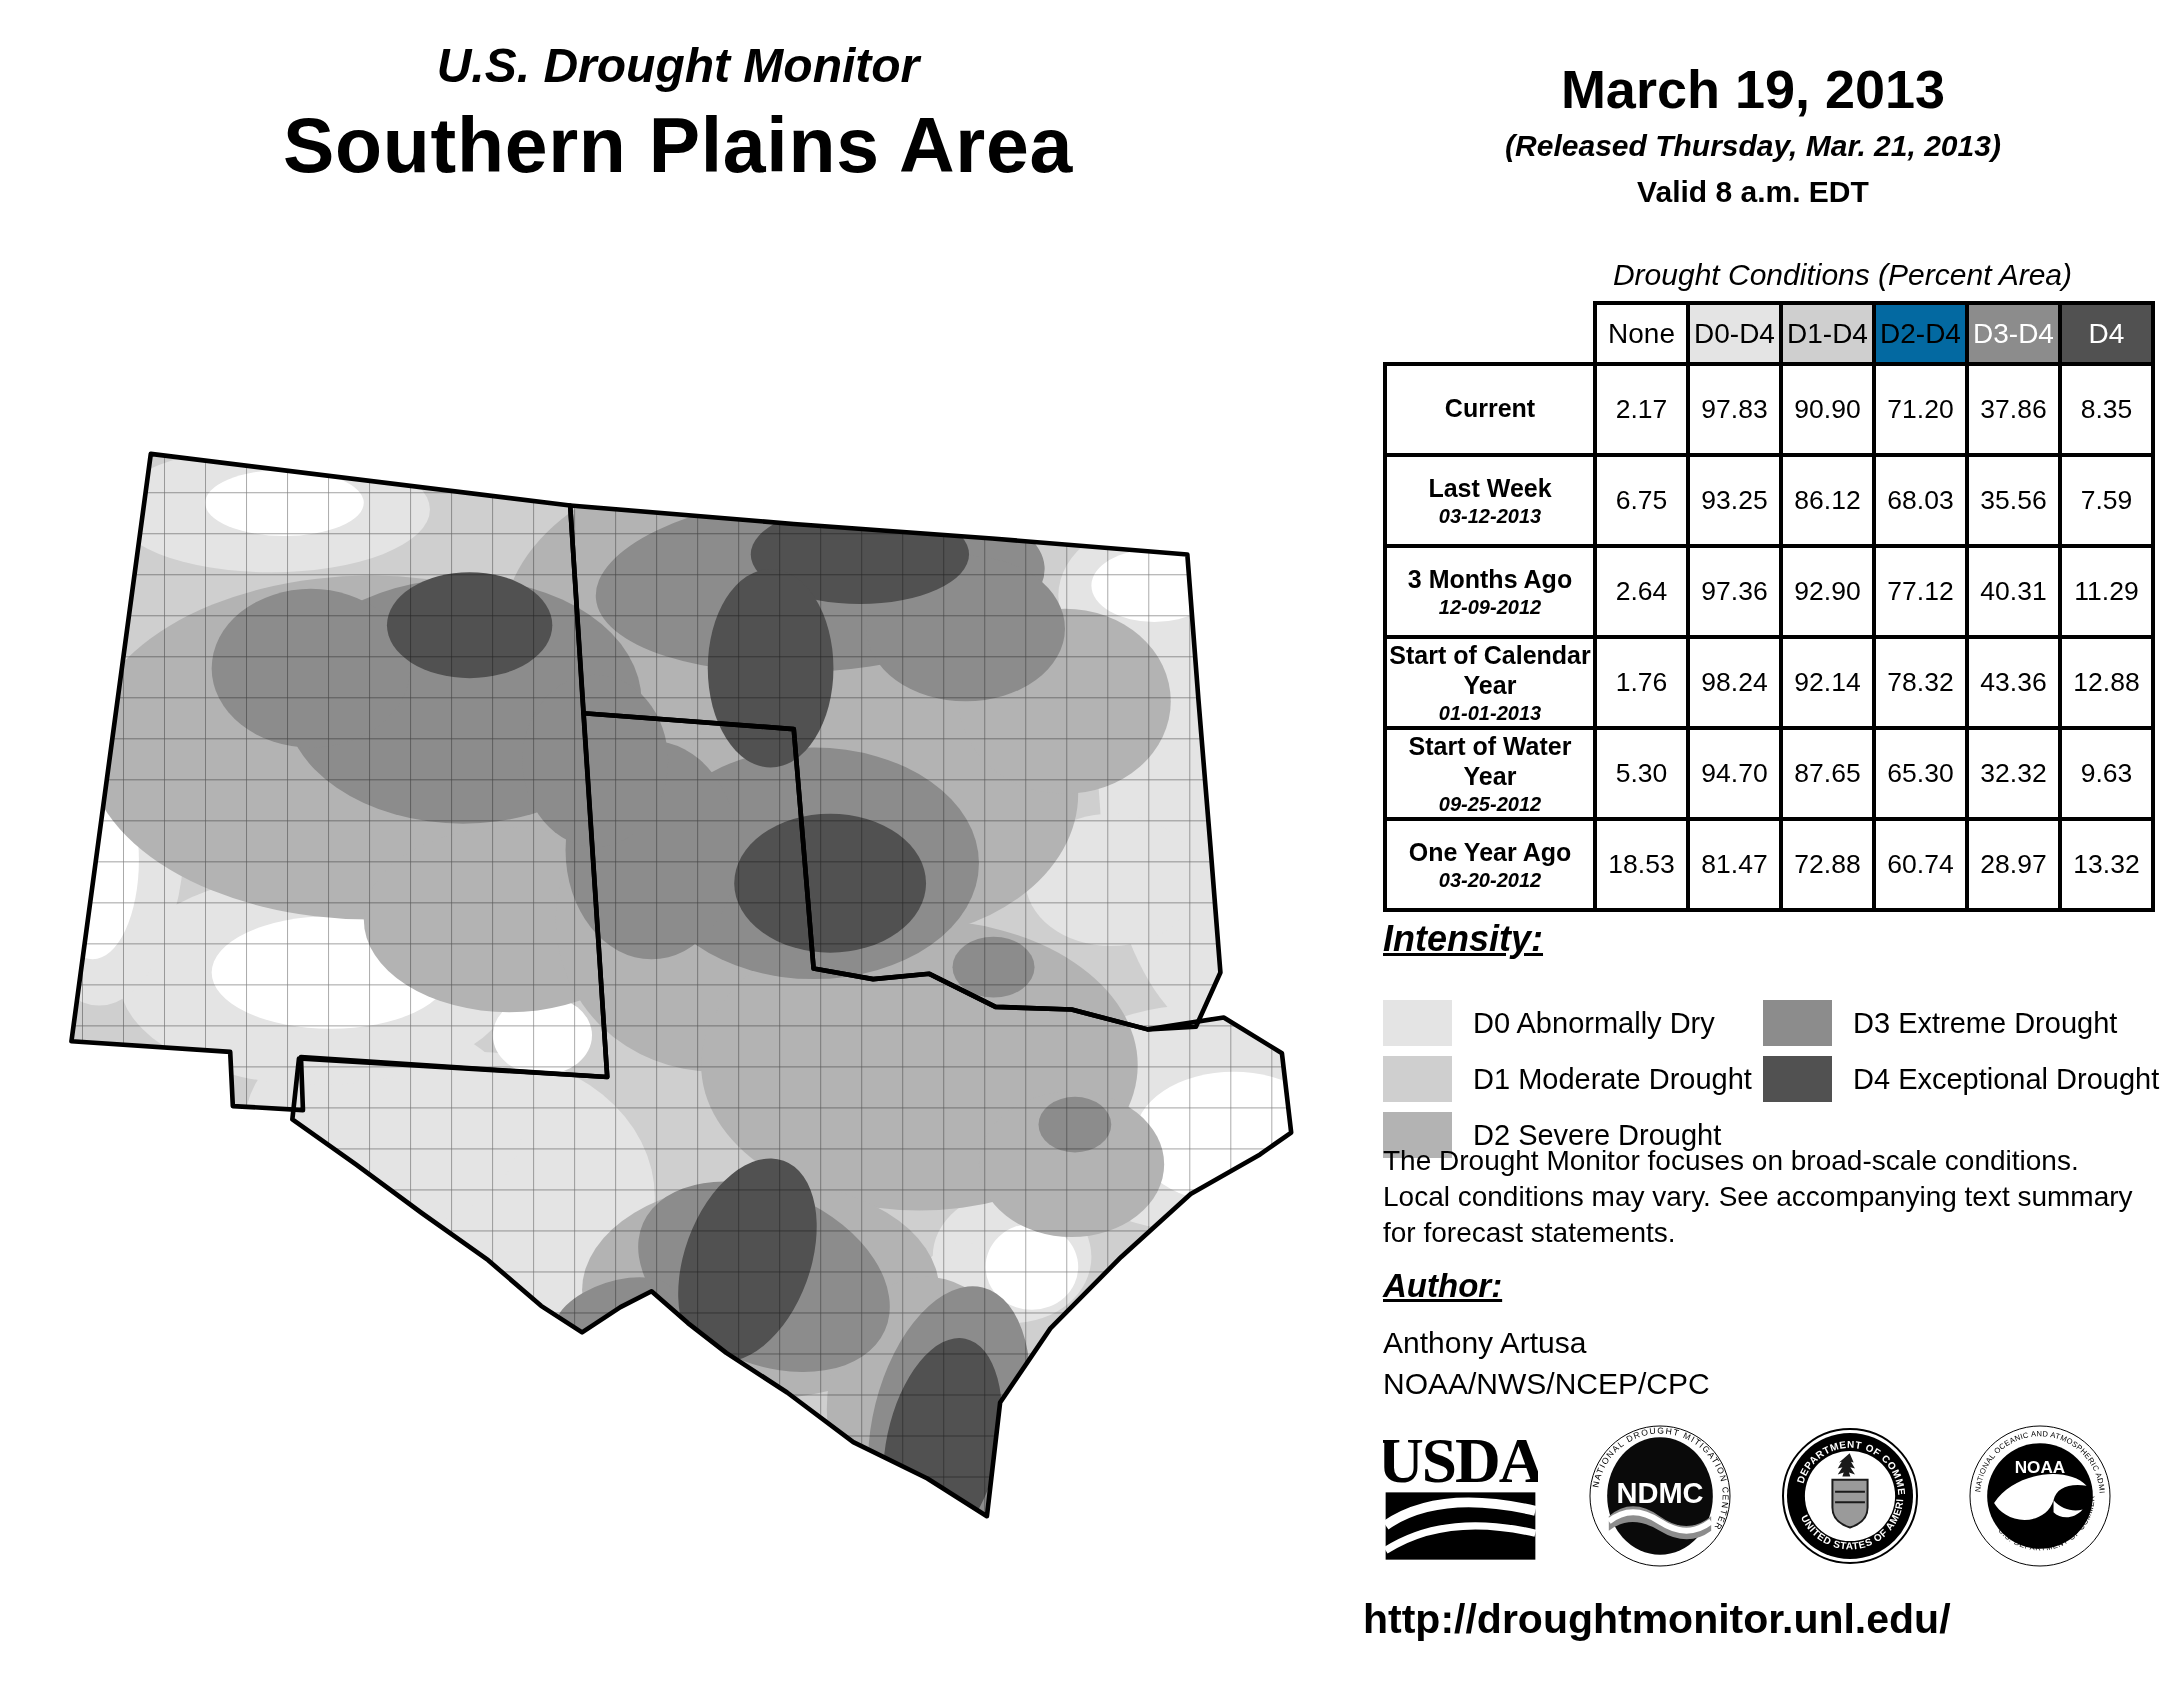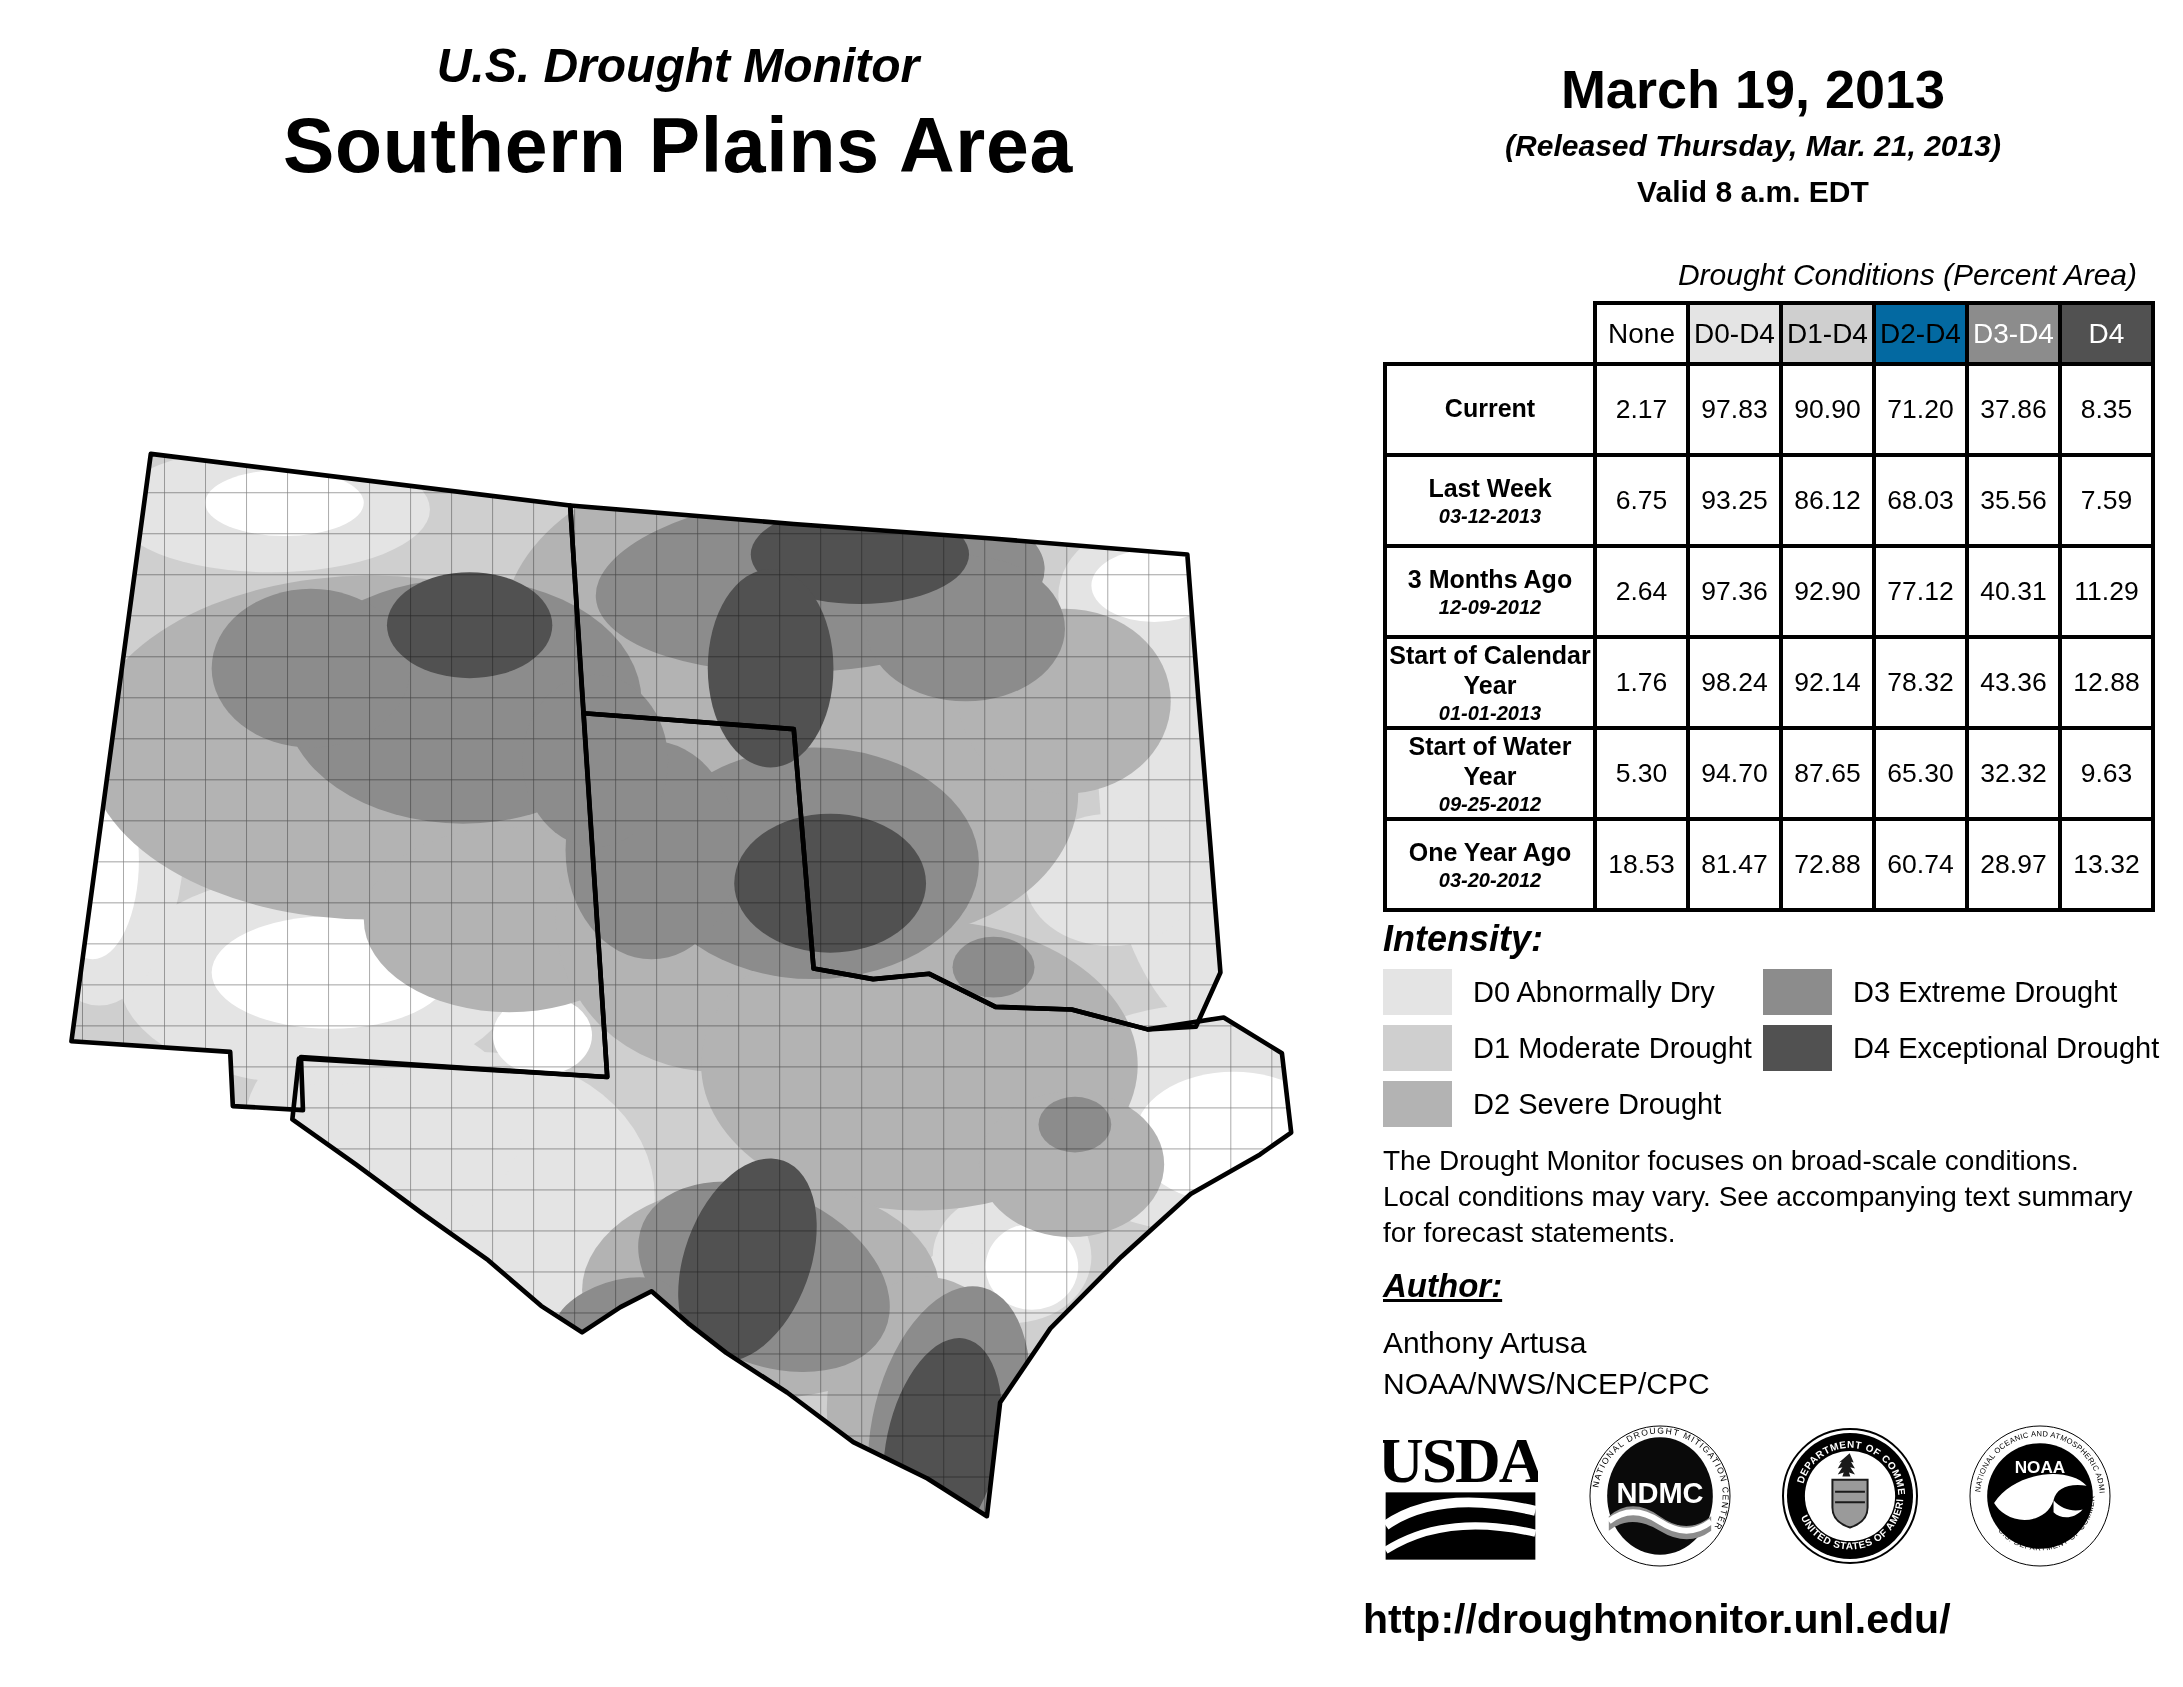--- a/index.html
+++ b/index.html
@@ -10,40 +10,40 @@
   
   .title-block{position:absolute;left:99px;top:33px;width:1158px;text-align:center;}
   .title-line1{font-size:48px;font-weight:bold;font-style:italic;line-height:66px;}
   .title-line2{font-size:77px;font-weight:bold;line-height:93px;letter-spacing:0.7px;}
   .date-block{position:absolute;left:1376px;top:56px;width:754px;text-align:center;}
   .date-main{font-size:54px;font-weight:bold;line-height:66px;}
   .date-released{font-size:30px;font-weight:bold;font-style:italic;line-height:48px;}
   .date-valid{font-size:30px;font-weight:bold;line-height:44px;}
 
   
-  .table-caption{position:absolute;left:1548px;top:258px;width:589px;text-align:right;
+  .table-caption{position:absolute;left:1548px;top:258px;width:589px;text-align:center;
     font-size:30px;font-style:italic;}
   .dm-table{position:absolute;left:1383px;top:301px;border-collapse:collapse;}
   .dm-table th,.dm-table td{border:4px solid #000;text-align:center;vertical-align:middle;
     background:#fff;padding:0;}
   .dm-table thead th{height:57px;font-weight:normal;font-size:28px;}
   .dm-table thead th:nth-child(6),.dm-table thead th:nth-child(7){color:#fff;}
   .dm-table thead th.corner{border:none;background:transparent;}
   .col-label{width:210px;}
   .col-data{width:93px;}
   .dm-table tbody tr{height:91px;}
   .dm-table tbody td{font-size:26.5px;}
   .row-head{padding:0 5.3px;}
   .row-name{font-weight:bold;font-size:25px;line-height:30px;}
   .row-date{font-weight:bold;font-style:italic;font-size:20px;margin-top:2.6px;}
 
   
   .legend{position:absolute;left:1383px;top:918px;width:774px;}
-  .legend-title{font-size:36px;font-weight:bold;font-style:italic;
-    margin-bottom:4px;}
+  .legend-title{font-size:36px;font-weight:bold;font-style:italic;text-decoration:underline;
+    margin-bottom:35px;}
   .legend-grid{display:grid;grid-template-columns:380px 394px;grid-template-rows:repeat(3,56px);
     grid-auto-flow:column;}
   .legend-item{display:flex;align-items:center;gap:21px;}
   .swatch{width:69px;height:46px;flex:0 0 69px;}
   .legend-label{font-size:29px;white-space:nowrap;}
 
   
   .disclaimer{position:absolute;left:1383px;top:1143px;width:794px;
     font-size:28px;line-height:36px;}
   .author{position:absolute;left:1383px;top:1267px;width:728px;}

